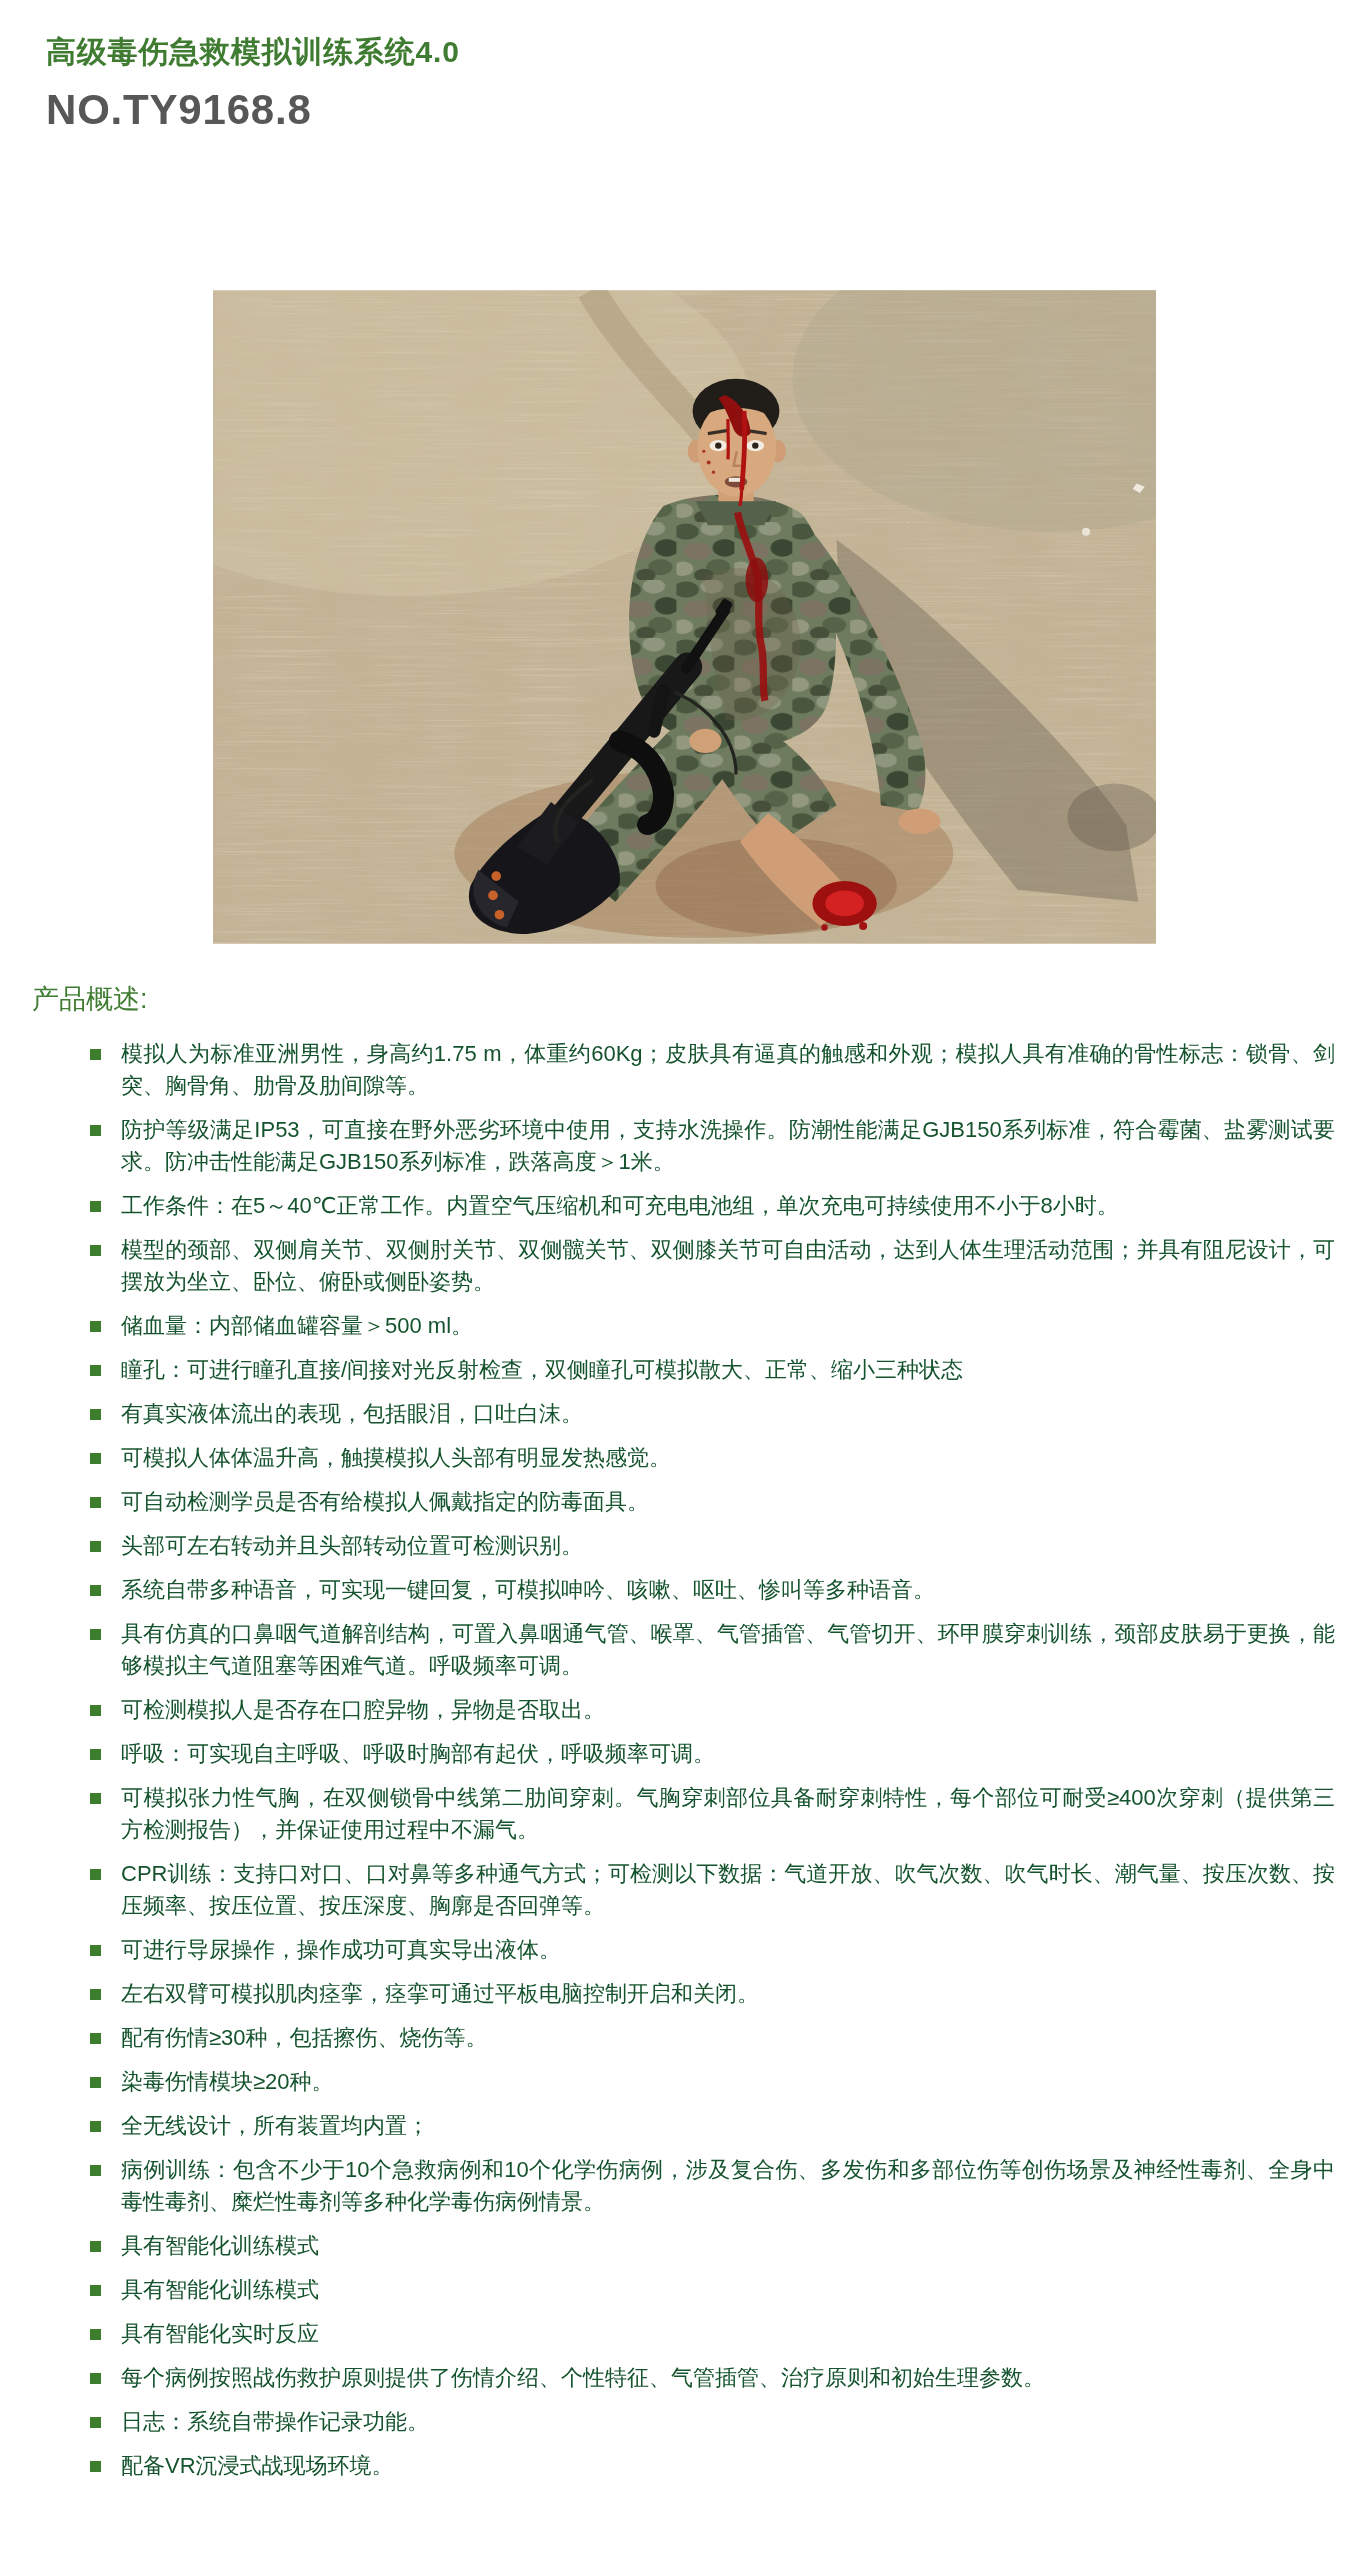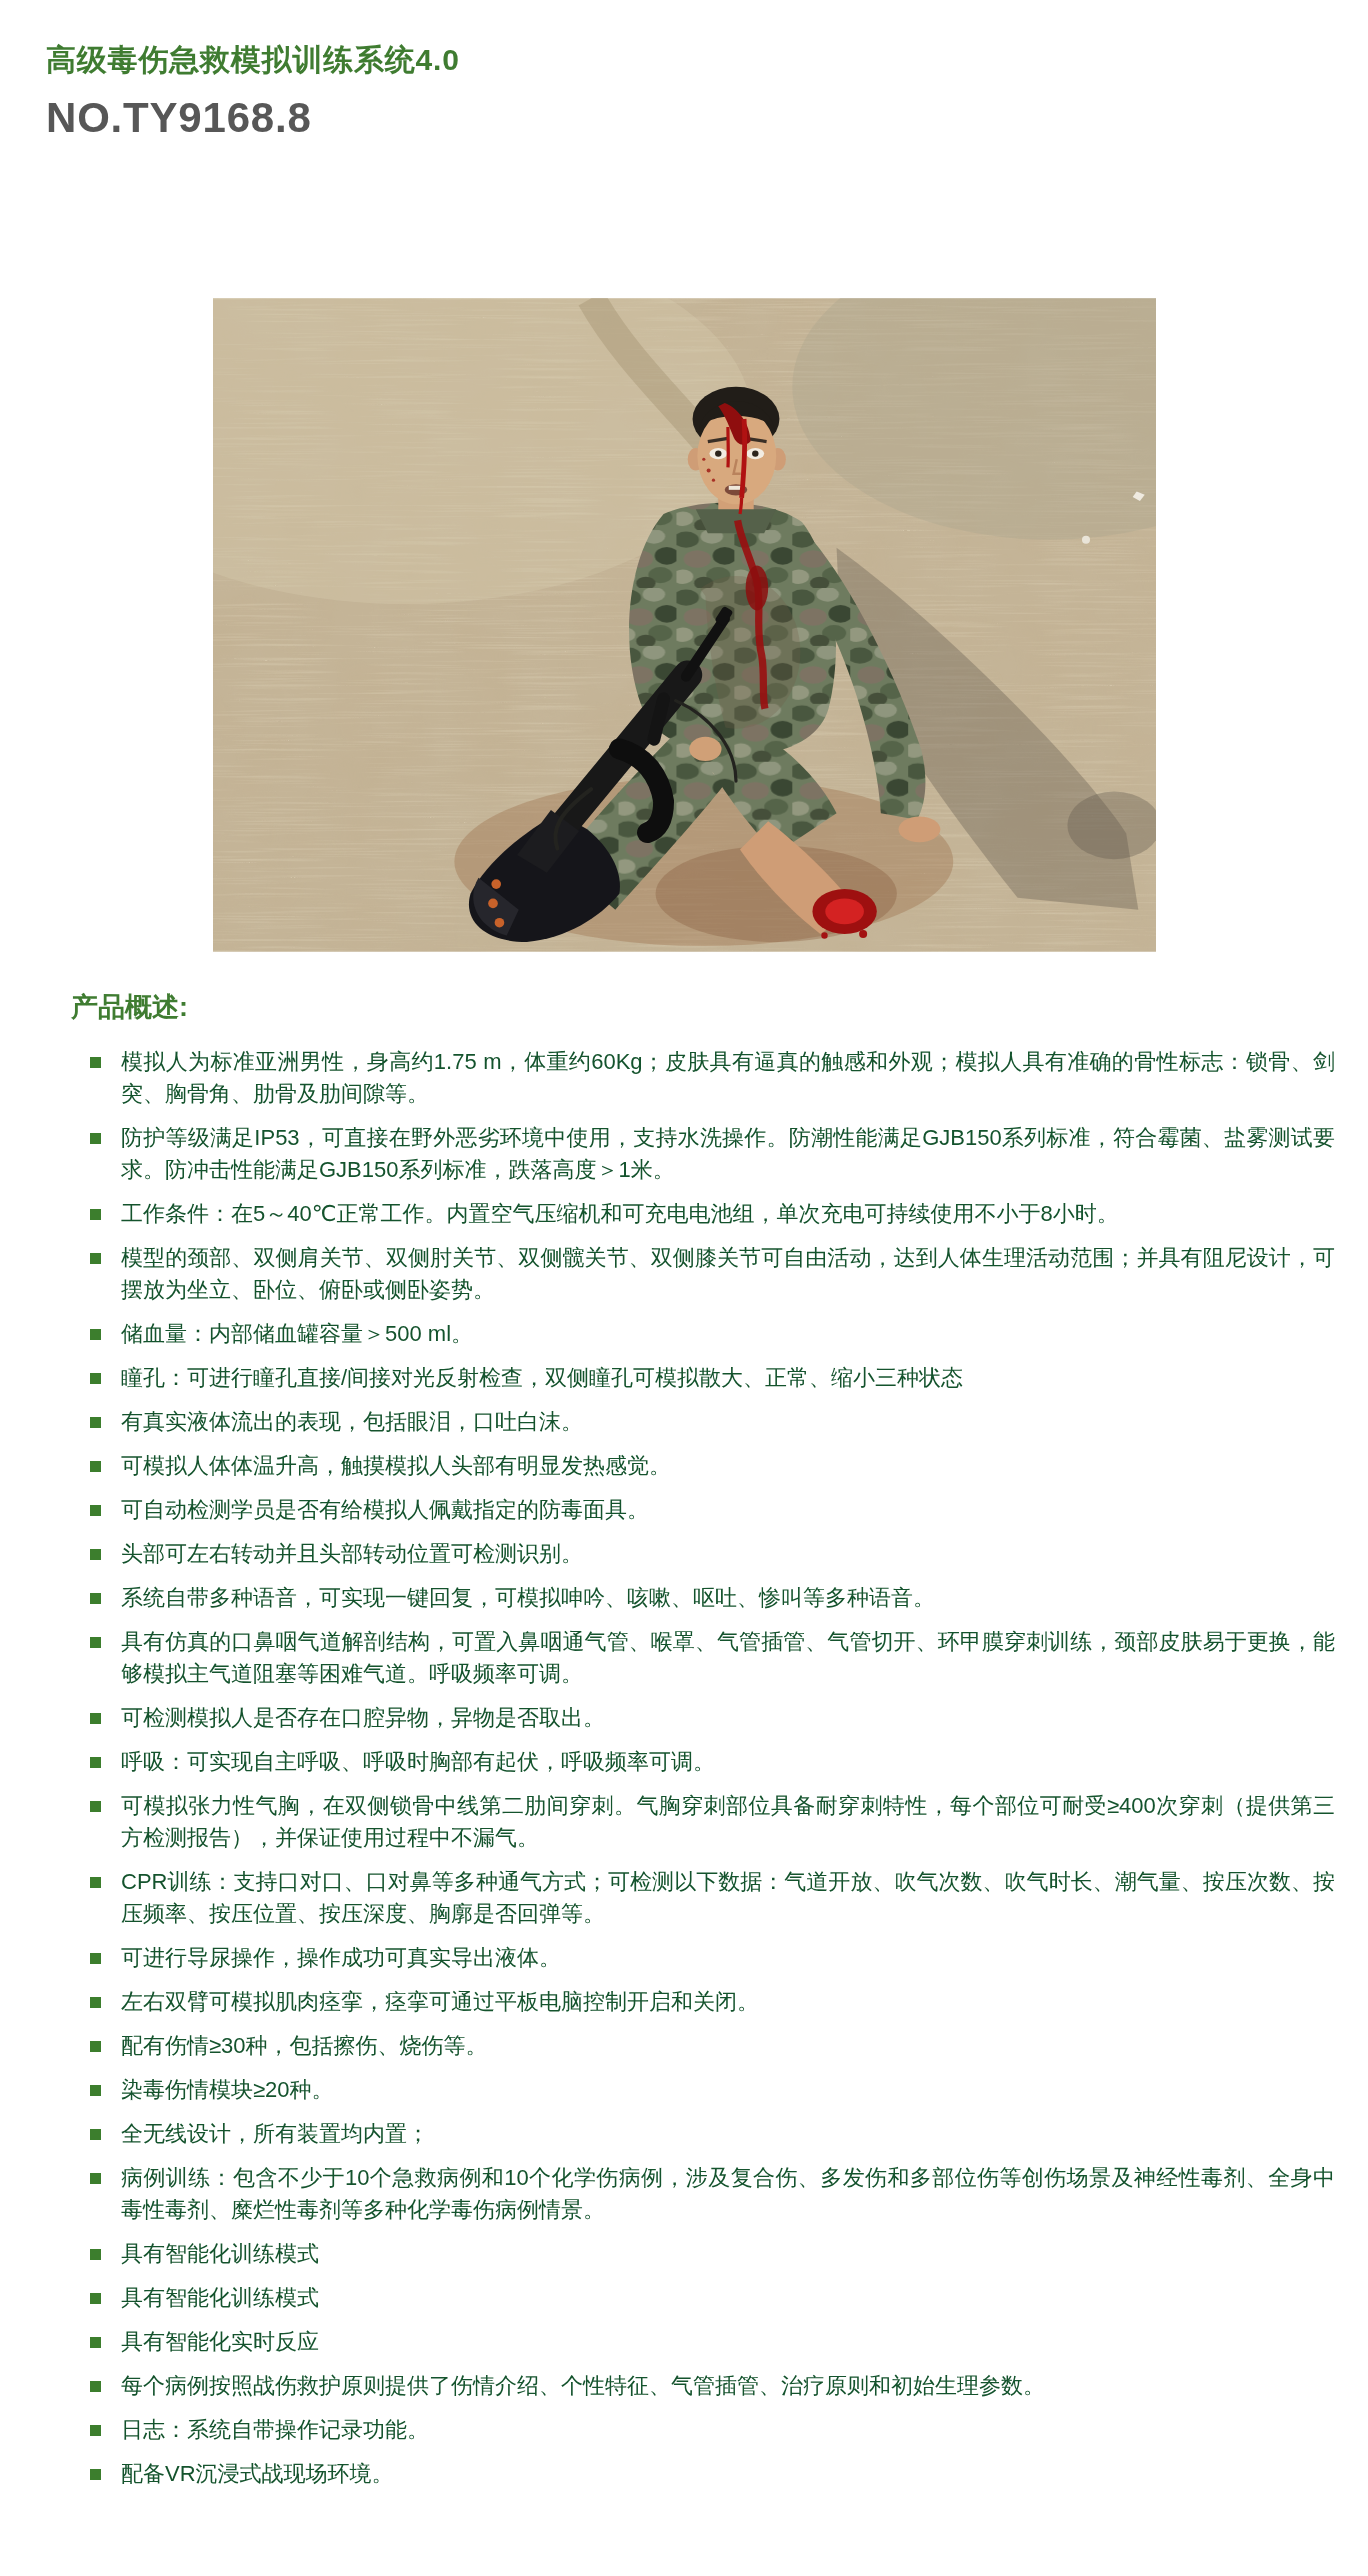--- a/index.html
+++ b/index.html
@@ -2,35 +2,35 @@
 <html style="font-size:13px"><head>
 <meta charset="utf-8">
 <style>
   html,body{margin:0;padding:0;}
   body{
     width:1369px;height:2576px;background:#ffffff;overflow:hidden;
     font-family:"Liberation Sans","DejaVu Sans",sans-serif;
   }
   .page{width:1369px;height:2576px;position:relative;}
   .title{
-    margin:0;padding:40px 46px 0;
+    margin:0;padding:32px 46px 0;
     font-size:30px;font-weight:bold;color:#3f7c31;letter-spacing:0.8px;
   }
   .model{
     margin:13px 0 0;padding:0 46px;
     font-size:42px;font-weight:bold;color:#575757;letter-spacing:0.8px;
   }
   .photo{
     width:943px;height:654px;margin:156px auto 0;
     overflow:hidden;
   }
   .photo svg{display:block;}
   .overview-heading{
-    margin:37px 0 0;padding:0 71px;
-    font-size:27px;font-weight:bold;color:#3f7c31;
+    margin:37px 0 0;padding:0 32px;
+    font-size:27px;font-weight:normal;color:#3f7c31;
   }
   ul.bullets{
     list-style:none;margin:21px 0 0;padding:0;
   }
   ul.bullets li{
     position:relative;
     margin:0 0 12px 0;
     padding:0 34px 0 121px;
     font-size:22px;line-height:32px;color:#14532d;
     text-align:justify;

